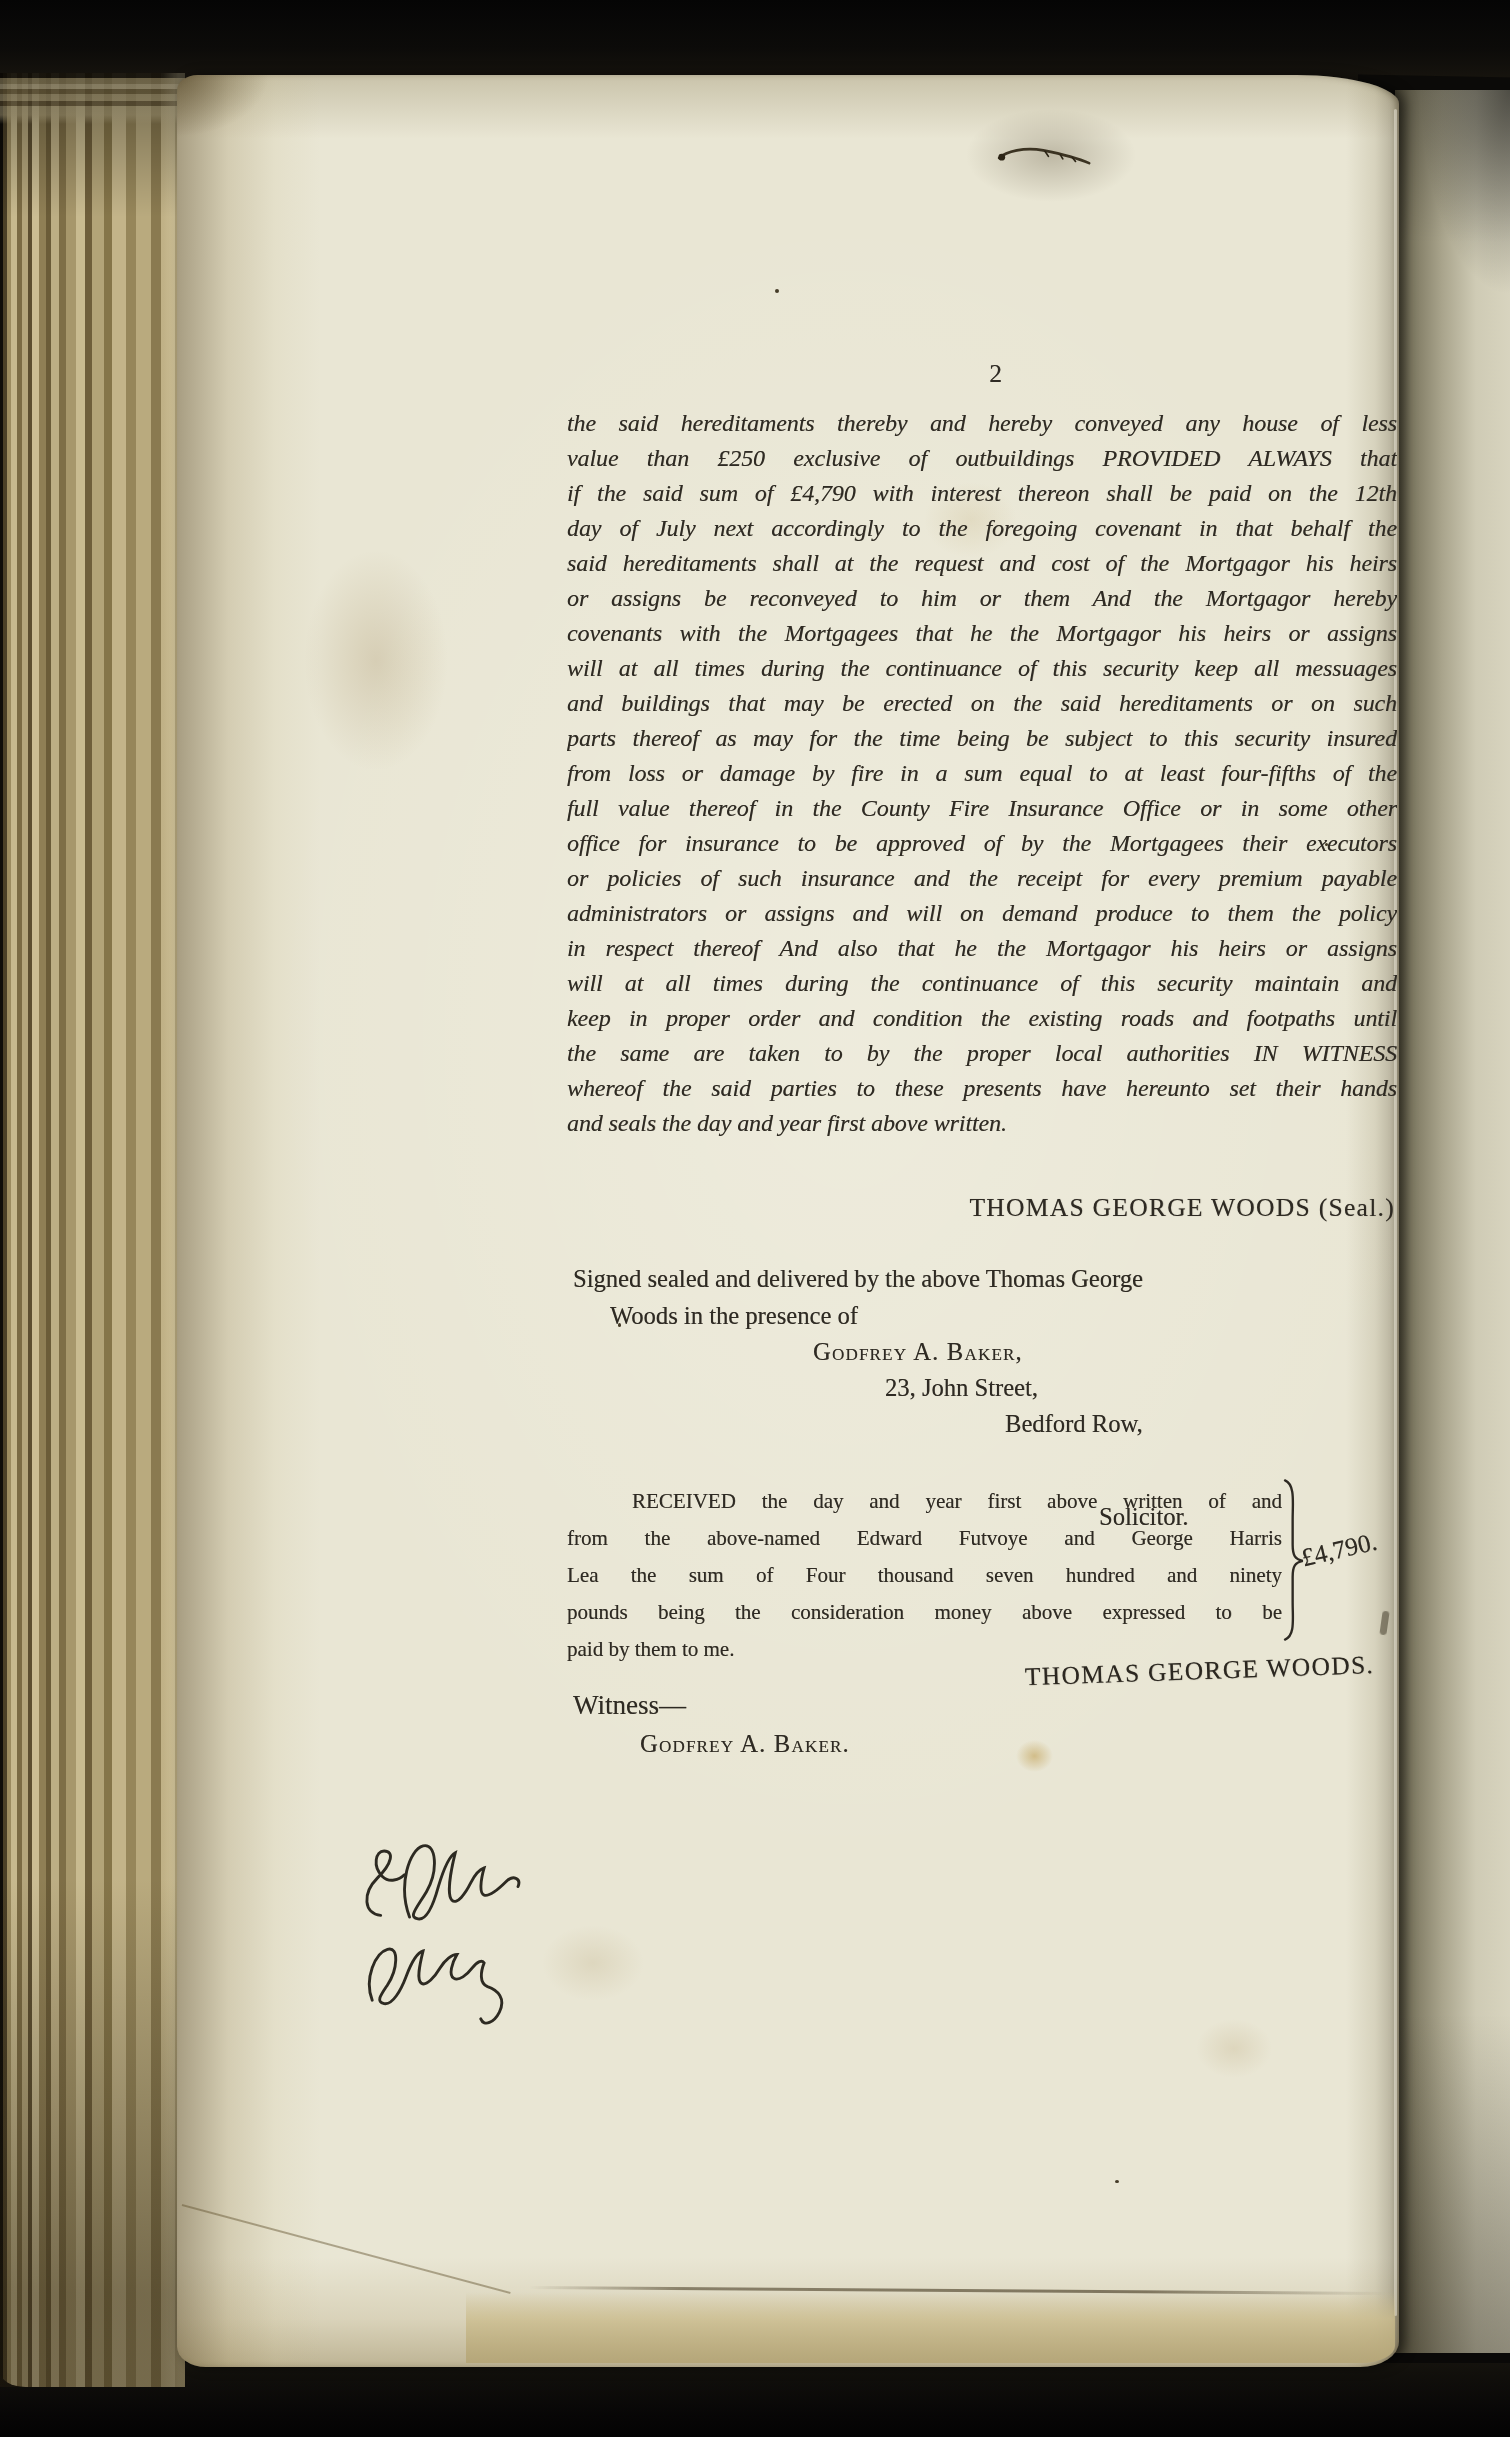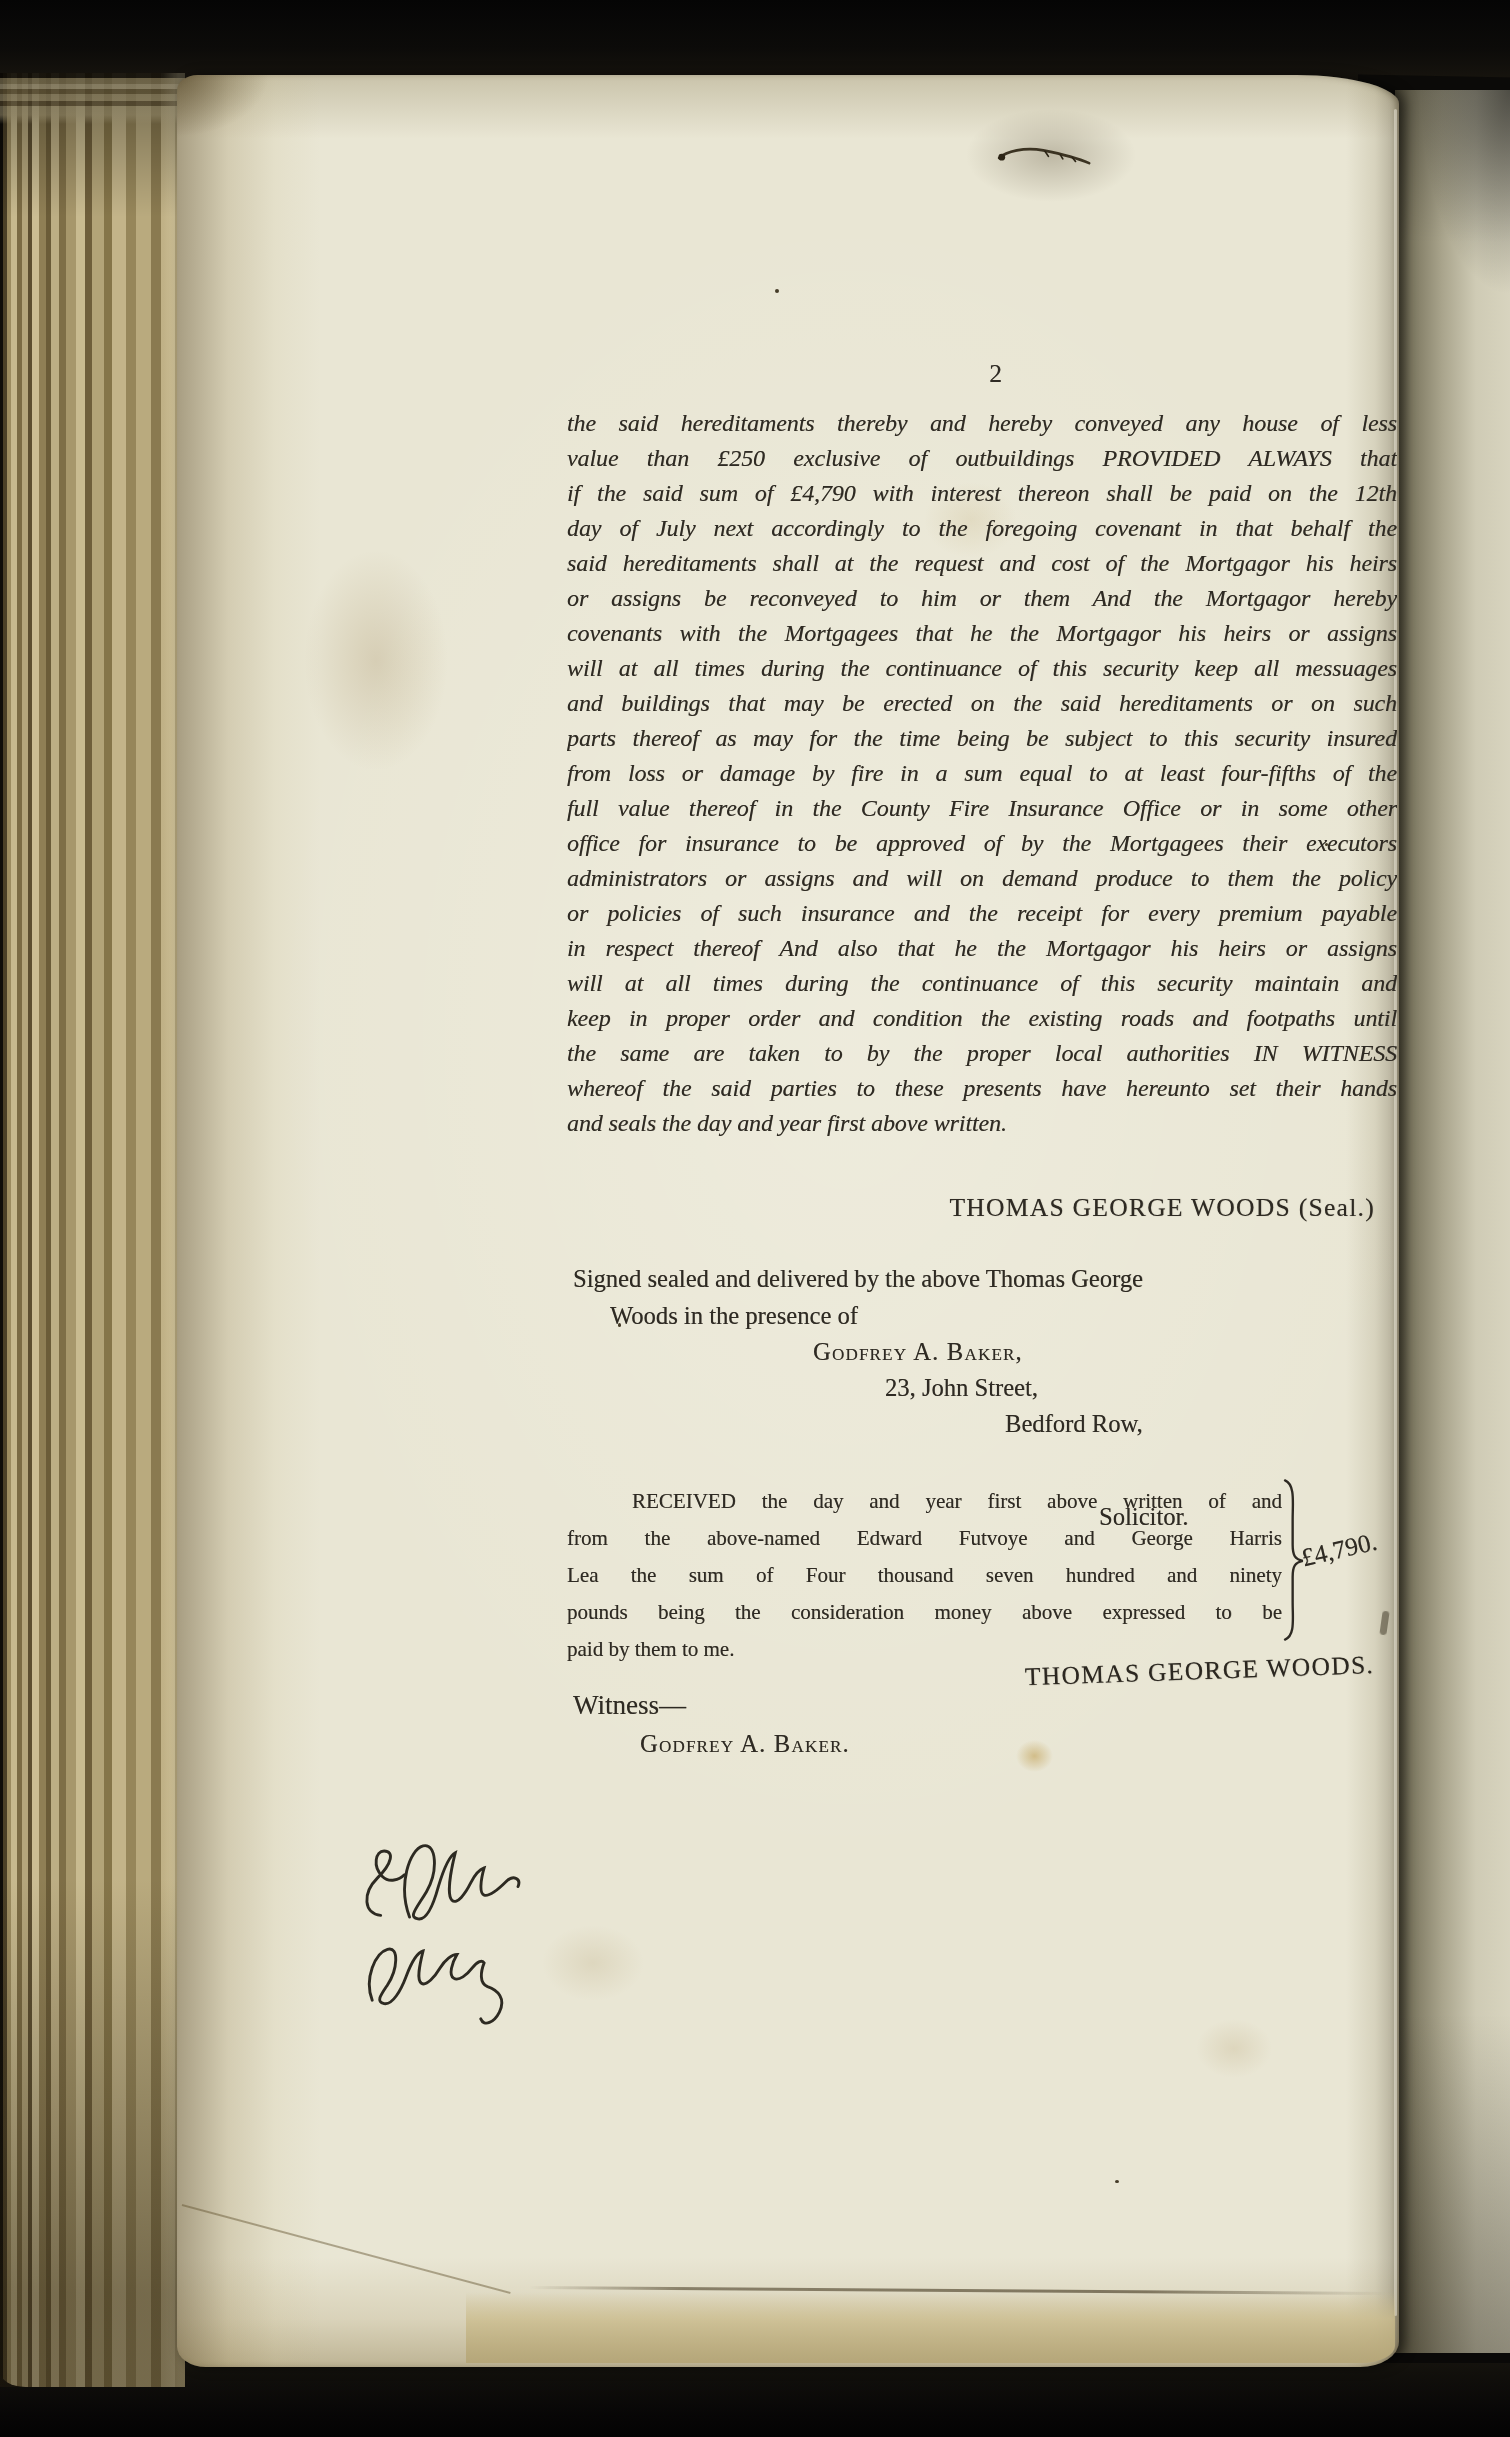--- a/index.html
+++ b/index.html
@@ -69,21 +69,21 @@
   .stain{position:absolute;border-radius:50%;}
   .speck{position:absolute;border-radius:50%;background:#453c28;}
 
   
   .pagenum{position:absolute;left:789px;top:284px;width:59px;font-size:25.5px;text-align:center;
     color:#2f2b24;text-shadow:0.3px 0.3px 0.6px rgba(45,40,28,.5);}
   .bodyblock{position:absolute;left:390px;top:331px;width:830px;font-size:24px;line-height:35px;
     color:#2e2a23;text-shadow:0.3px 0.3px 0.6px rgba(45,40,28,.5);letter-spacing:-0.1px;}
   .bl{display:block;width:100%;text-align:justify;text-align-last:justify;white-space:normal;height:35px;overflow:hidden;font-style:italic;}
   .bl.last{text-align-last:left;}
-  .sealline{position:absolute;left:390px;top:1118px;width:830px;text-align:right;padding-right:22px;
+  .sealline{position:absolute;left:410px;top:1118px;width:830px;text-align:right;padding-right:22px;
     font-size:25.5px;letter-spacing:1.3px;color:#2e2a23;text-shadow:0.3px 0.3px 0.7px rgba(45,40,28,.5);}
   .att{position:absolute;font-size:24.6px;color:#2e2a23;text-shadow:0.3px 0.3px 0.6px rgba(45,40,28,.5);white-space:nowrap;}
   .smallcaps{font-variant:small-caps;letter-spacing:1.2px;}
   .receipt{position:absolute;left:390px;top:1408px;width:715px;font-size:21px;line-height:37px;
     color:#2e2a23;text-shadow:0.3px 0.3px 0.6px rgba(45,40,28,.5);}
   .rl{display:block;width:100%;text-align:justify;text-align-last:justify;height:37px;overflow:hidden;}
   .rl.first{text-indent:65px;}
   .rl.last{text-align-last:left;}
   .brace{position:absolute;left:1102px;top:1402px;width:29px;height:166px;}
   .amount{position:absolute;left:1124px;top:1460px;font-size:25.5px;transform:rotate(-13deg);
@@ -142,22 +142,22 @@
       <span class="bl">day of July next accordingly to the foregoing covenant in that behalf the</span>
       <span class="bl">said hereditaments shall at the request and cost of the Mortgagor his heirs</span>
       <span class="bl">or assigns be reconveyed to him or them And the Mortgagor hereby</span>
       <span class="bl">covenants with the Mortgagees that he the Mortgagor his heirs or assigns</span>
       <span class="bl">will at all times during the continuance of this security keep all messuages</span>
       <span class="bl">and buildings that may be erected on the said hereditaments or on such</span>
       <span class="bl">parts thereof as may for the time being be subject to this security insured</span>
       <span class="bl">from loss or damage by fire in a sum equal to at least four-fifths of the</span>
       <span class="bl">full value thereof in the County Fire Insurance Office or in some other</span>
       <span class="bl">office for insurance to be approved of by the Mortgagees their executors</span>
+      <span class="bl">or policies of such insurance and the receipt for every premium payable</span>
       <span class="bl">administrators or assigns and will on demand produce to them the policy</span>
-      <span class="bl">or policies of such insurance and the receipt for every premium payable</span>
       <span class="bl">in respect thereof And also that he the Mortgagor his heirs or assigns</span>
       <span class="bl">will at all times during the continuance of this security maintain and</span>
       <span class="bl">keep in proper order and condition the existing roads and footpaths until</span>
       <span class="bl">the same are taken to by the proper local authorities IN WITNESS</span>
       <span class="bl">whereof the said parties to these presents have hereunto set their hands</span>
       <span class="bl last">and seals the day and year first above written.</span>
     </div>
 
     <div class="sealline">THOMAS GEORGE WOODS (Seal.)</div>
 

